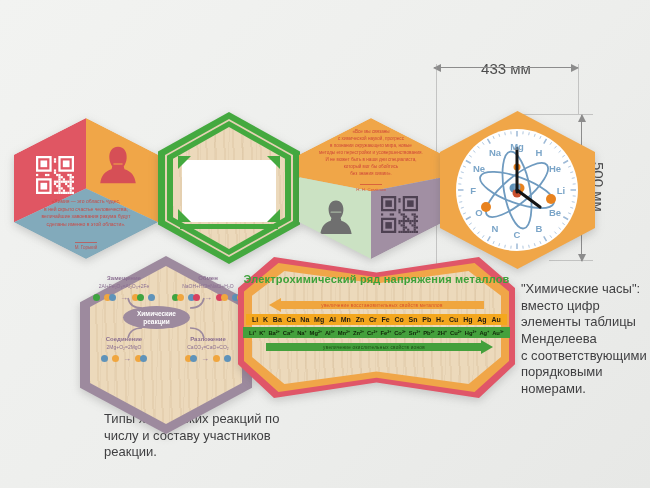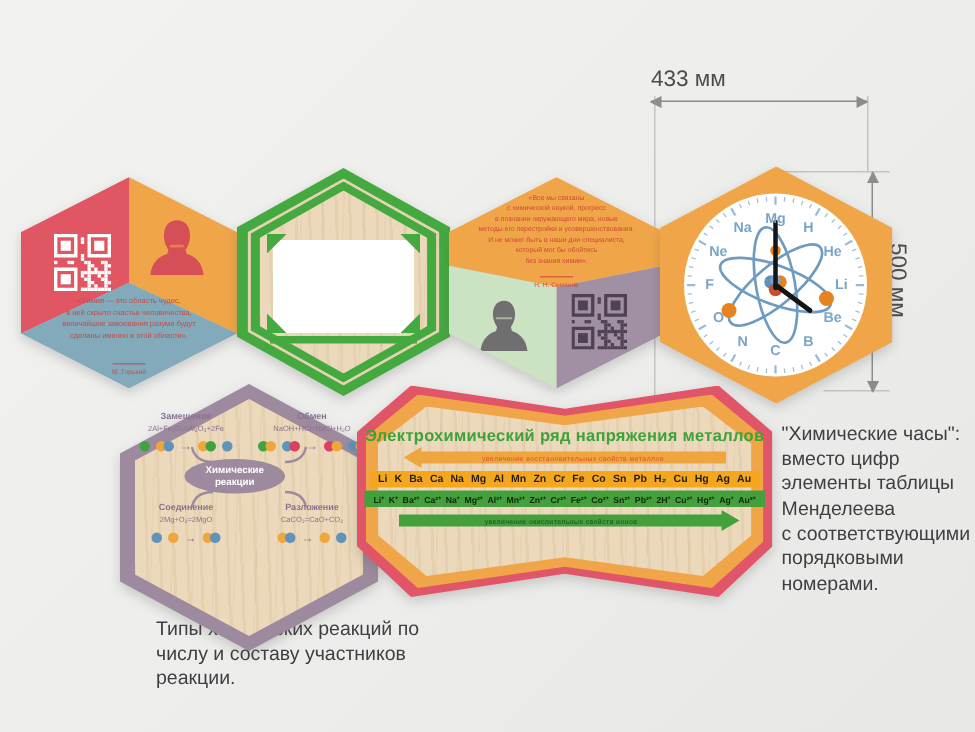--- a/index.html
+++ b/index.html
@@ -66,21 +66,21 @@
 вместо цифр
 элементы таблицы
 Менделеева
 с соответствующими
 порядковыми
 номерами.</div>
   <div class="note" style="left:104px;top:411px">Типы химических реакций по
 числу и составу участников
 реакции.</div>
 
-  <div class="dim-text" style="left:434px;top:44px;width:144px;">433 мм</div>
+  <div class="dim-text" style="left:434px;top:60px;width:144px;text-align:center">433 мм</div>
   <div class="dline" style="left:434px;top:67px;width:144px;height:1px">
     <span class="ah ah-left"></span>
     <span class="ah ah-right"></span>
   </div>
   <div class="ext" style="left:436px;top:64px;width:1px;height:202px"></div>
   <div class="ext" style="left:578px;top:64px;width:1px;height:50px"></div>
 
   <div class="ext" style="left:517px;top:114px;width:76px;height:1px"></div>
   <div class="ext" style="left:549px;top:260px;width:44px;height:1px"></div>
   <div class="dline" style="left:581px;top:115px;width:1px;height:146px">
@@ -446,21 +446,21 @@
         <span class="dg">
           <i style="background: rgb(95, 147, 186);"></i>
         </span>
       </div>
   </div>
 
   <div class="hexwrap" style="left:238px;top:257px;width:277px;height:141px">
     <div class="mclip full" style="inset:0;background:#e05668"></div>
     <div class="mclip" style="inset:6px;background:#f0a648"></div>
     <div class="mclip wood" style="inset:14px"></div>
-    <div class="em-title" style="top:28px">Электрохимический ряд напряжения металлов</div>
+    <div class="em-title" style="top:16px">Электрохимический ряд напряжения металлов</div>
     <div class="em-arrow arrow-left" style="left:42px;top:44px;width:204px;height:8px">
       <span style="color:#d84f2a">увеличение восстановительных свойств металлов</span>
     </div>
     <div class="em-row" id="metals-row" style="left:8px;top:57px;width:261px;height:11px">
         <span>Li</span>
         <span>K</span>
         <span>Ba</span>
         <span>Ca</span>
         <span>Na</span>
         <span>Mg</span>

